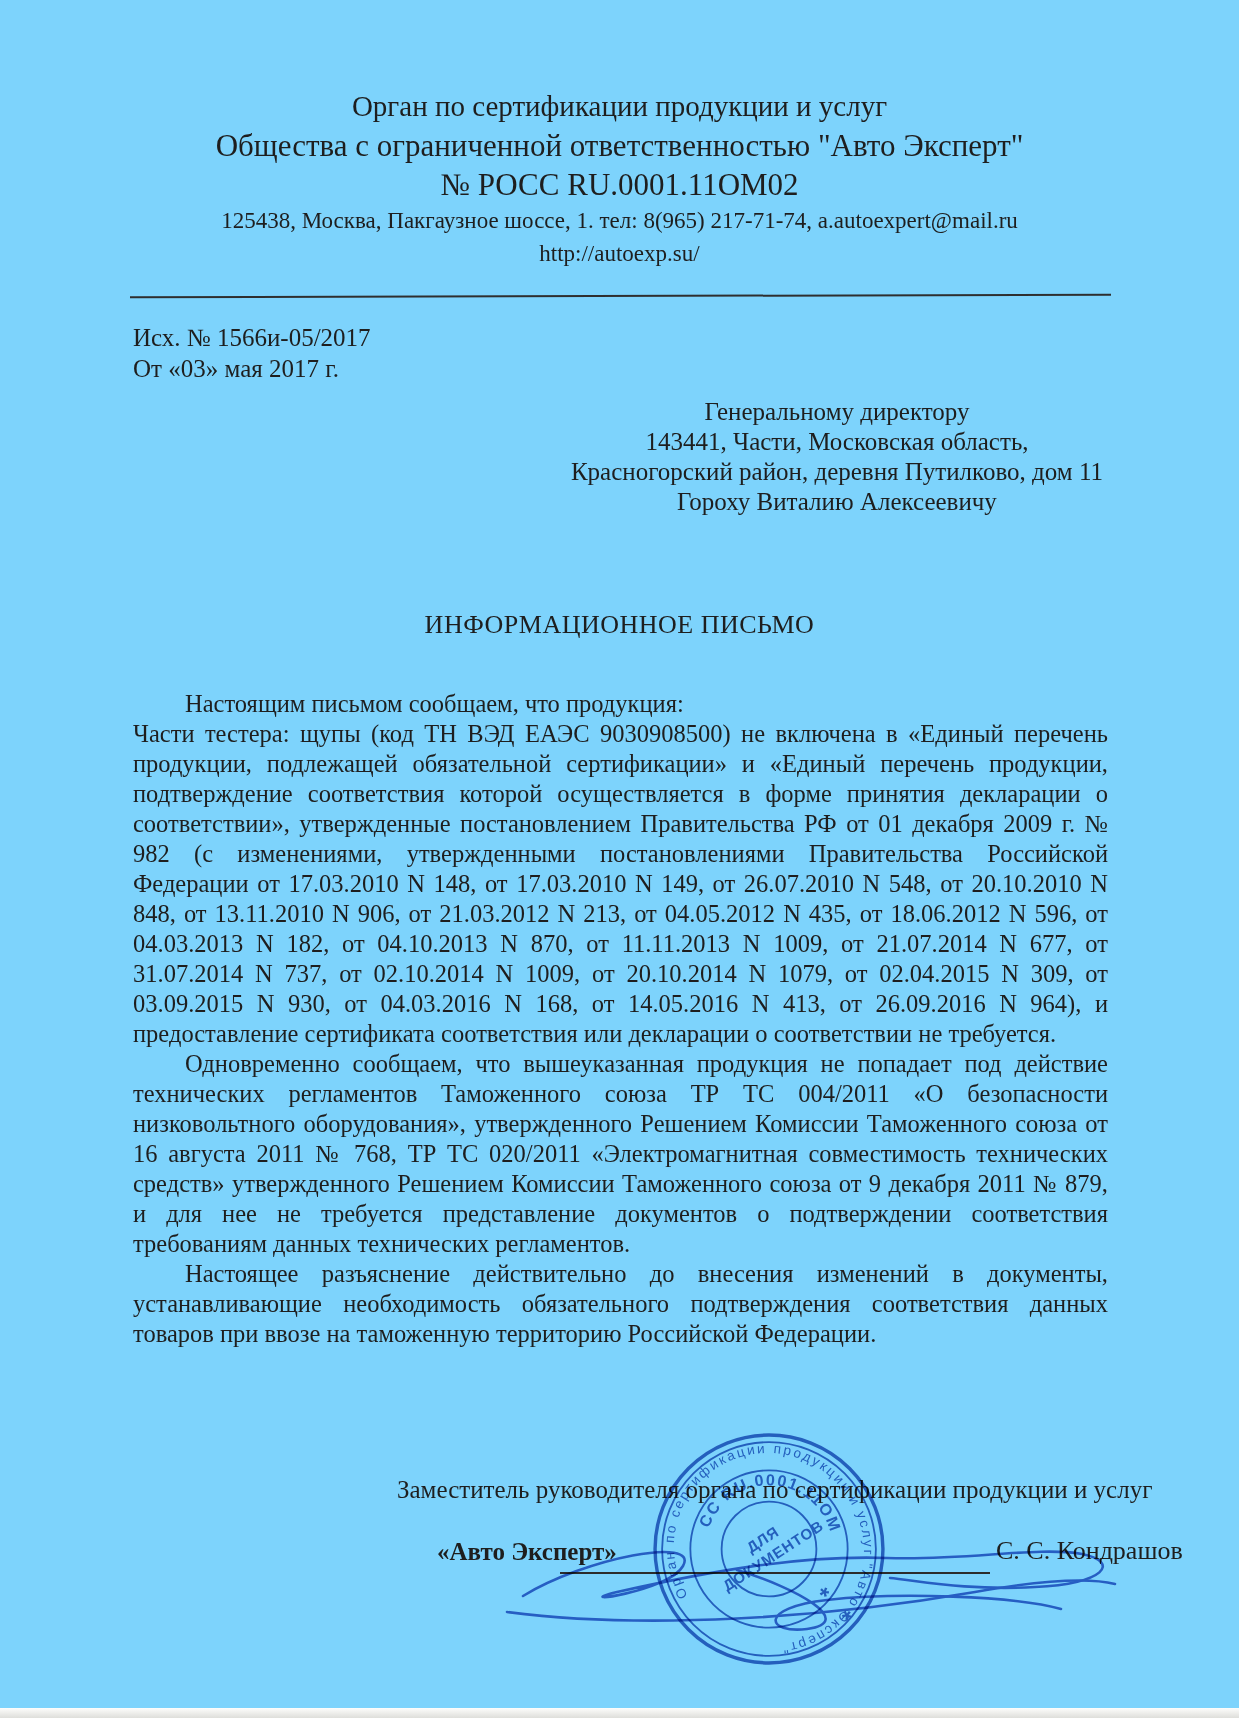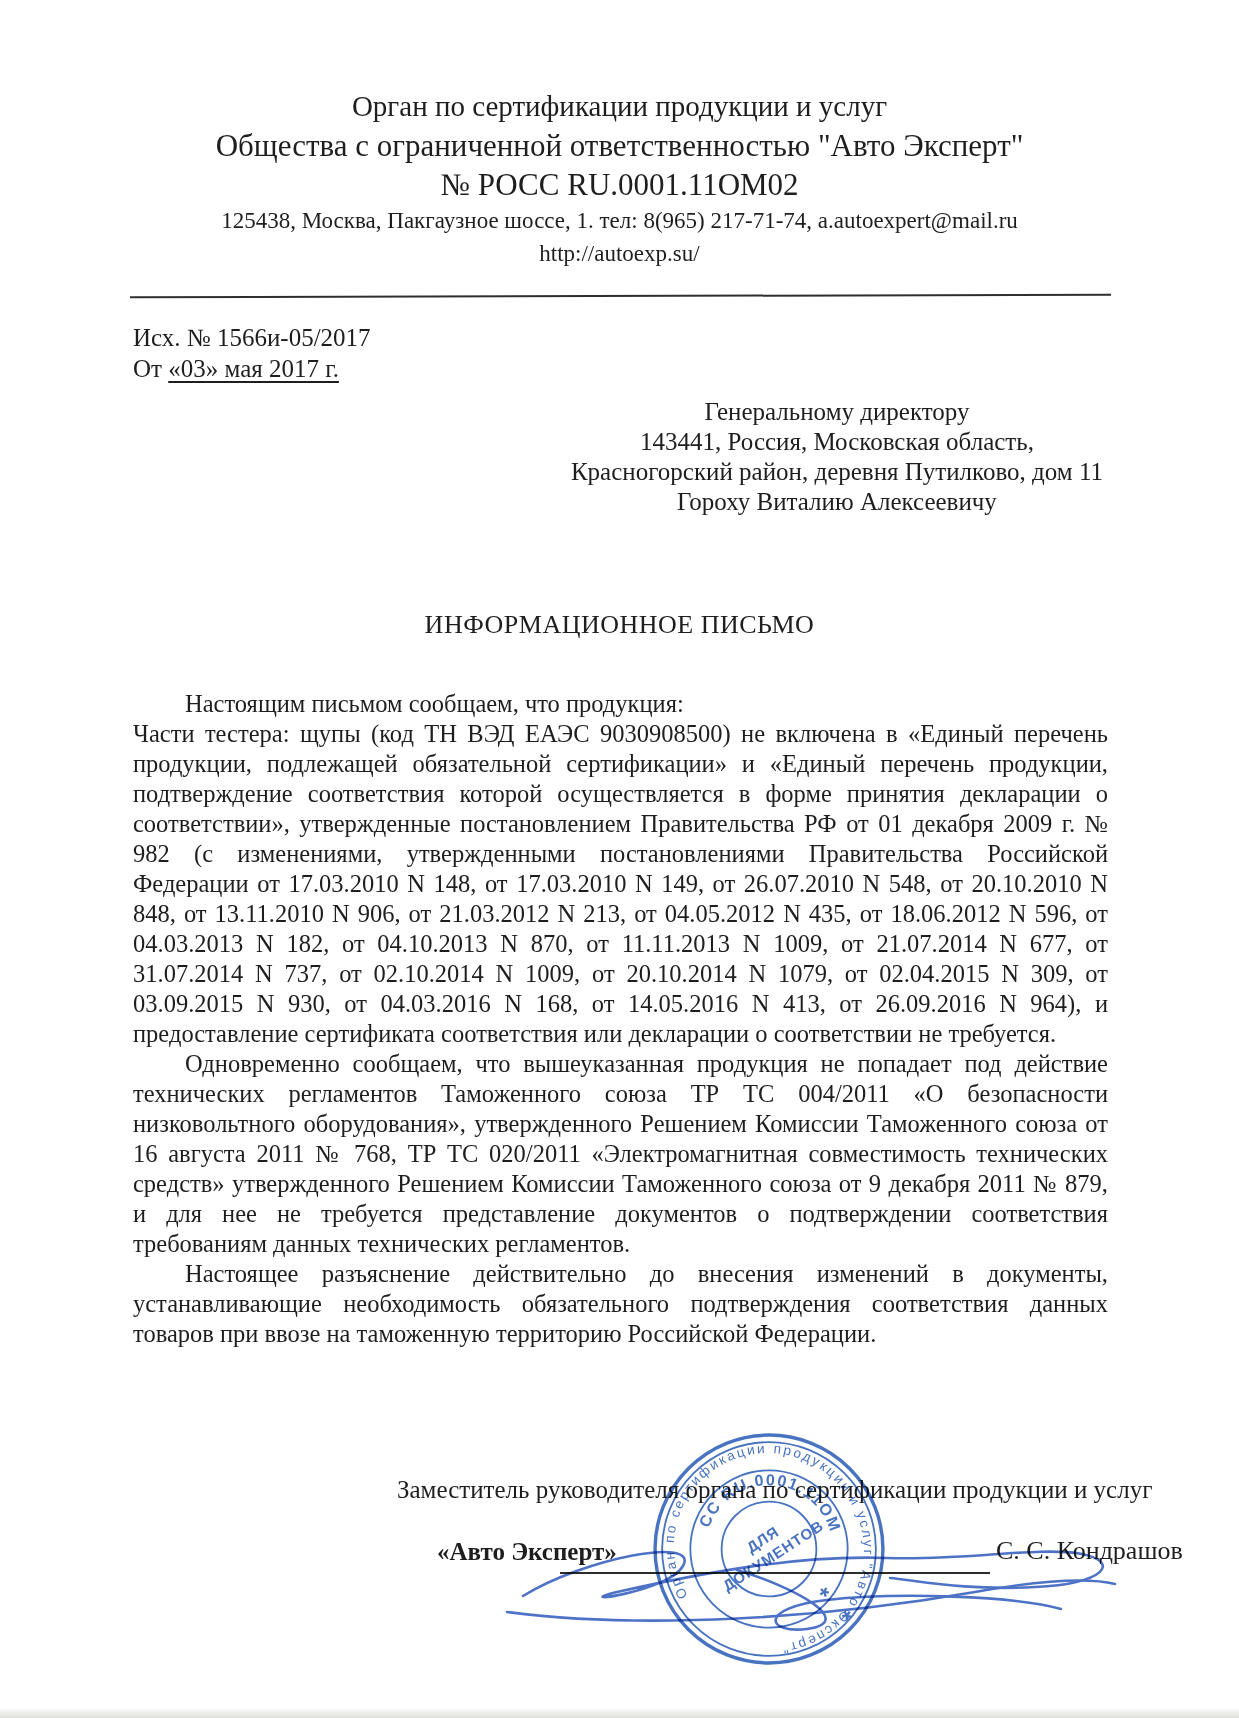--- a/index.html
+++ b/index.html
@@ -1,36 +1,36 @@
 <!DOCTYPE html>
 <html lang="ru"><head>
 <meta charset="utf-8">
 <style>
   html,body { margin:0; padding:0; background:#888; }
   .page {
     position:relative;
     width:1239px; height:1718px;
     margin:0 auto;
-    background:#ffffff;
+    background:#7dd3fc;
     overflow:hidden;
     font-family:"Liberation Serif", serif;
     color:#1e1e1e;
   }
   
   .letterhead { position:absolute; top:86px; left:0; width:100%; text-align:center; }
   .lh-1 { font-size:29px; line-height:40px; }
   .lh-2 { font-size:31px; line-height:40px; }
   .lh-3 { font-size:31px; line-height:38px; }
   .lh-4 { font-size:23px; line-height:34px; }
   .lh-5 { font-size:23px; line-height:31px; }
   .head-rule { position:absolute; top:295px; left:130px; width:981px; height:0;
                border-top:2px solid #2e2e2e; transform:rotate(-0.15deg); }
   
   .ref { position:absolute; top:322px; left:133px; font-size:25px; line-height:31px; }
-  .ref .u { text-decoration:underline; text-underline-offset:4px; }
+  .ref .u { text-underline-offset:4px; }
   
   .addressee { position:absolute; top:397px; right:136px; text-align:center;
                font-size:25px; line-height:30px; }
   
   .doc-title { position:absolute; top:610px; left:0; width:100%; text-align:center;
                font-size:26px; letter-spacing:0.5px; }
   
   .body-text { position:absolute; top:689px; left:133px; width:975px;
                font-size:24.5px; line-height:30px; }
   .para { text-align:justify; margin:0; }
@@ -68,21 +68,21 @@
   </div>
   <div class="head-rule"></div>
 
   <div class="ref">
     <div>Исх. № 1566и-05/2017</div>
     <div><span>От </span><span class="u">«03» мая 2017 г.</span></div>
   </div>
 
   <div class="addressee">
     <div>Генеральному директору</div>
-    <div>143441, Россия, Московская область,</div>
+    <div>143441, Части, Московская область,</div>
     <div>Красногорский район, деревня Путилково, дом 11</div>
     <div>Гороху Виталию Алексеевичу</div>
   </div>
 
   <div class="doc-title">ИНФОРМАЦИОННОЕ ПИСЬМО</div>
 
   <div class="body-text">
     <div class="para indent">Настоящим письмом сообщаем, что продукция:</div>
     <div class="para">Части тестера: щупы (код ТН ВЭД ЕАЭС 9030908500) не включена в «Единый перечень продукции, подлежащей обязательной сертификации» и «Единый перечень продукции, подтверждение соответствия которой осуществляется в форме принятия декларации о соответствии», утвержденные постановлением Правительства РФ от 01 декабря 2009 г. № 982 (с изменениями, утвержденными постановлениями Правительства Российской Федерации от 17.03.2010 N 148, от 17.03.2010 N 149, от 26.07.2010 N 548, от 20.10.2010 N 848, от 13.11.2010 N 906, от 21.03.2012 N 213, от 04.05.2012 N 435, от 18.06.2012 N 596, от 04.03.2013 N 182, от 04.10.2013 N 870, от 11.11.2013 N 1009, от 21.07.2014 N 677, от 31.07.2014 N 737, от 02.10.2014 N 1009, от 20.10.2014 N 1079, от 02.04.2015 N 309, от 03.09.2015 N 930, от 04.03.2016 N 168, от 14.05.2016 N 413, от 26.09.2016 N 964), и предоставление сертификата соответствия или декларации о соответствии не требуется.</div>
     <div class="para indent">Одновременно сообщаем, что вышеуказанная продукция не попадает под действие технических регламентов Таможенного союза ТР ТС 004/2011 «О безопасности низковольтного оборудования», утвержденного Решением Комиссии Таможенного союза от 16 августа 2011 № 768, ТР ТС 020/2011 «Электромагнитная совместимость технических средств» утвержденного Решением Комиссии Таможенного союза от 9 декабря 2011 № 879, и для нее не требуется представление документов о подтверждении соответствия требованиям данных технических регламентов.</div>

